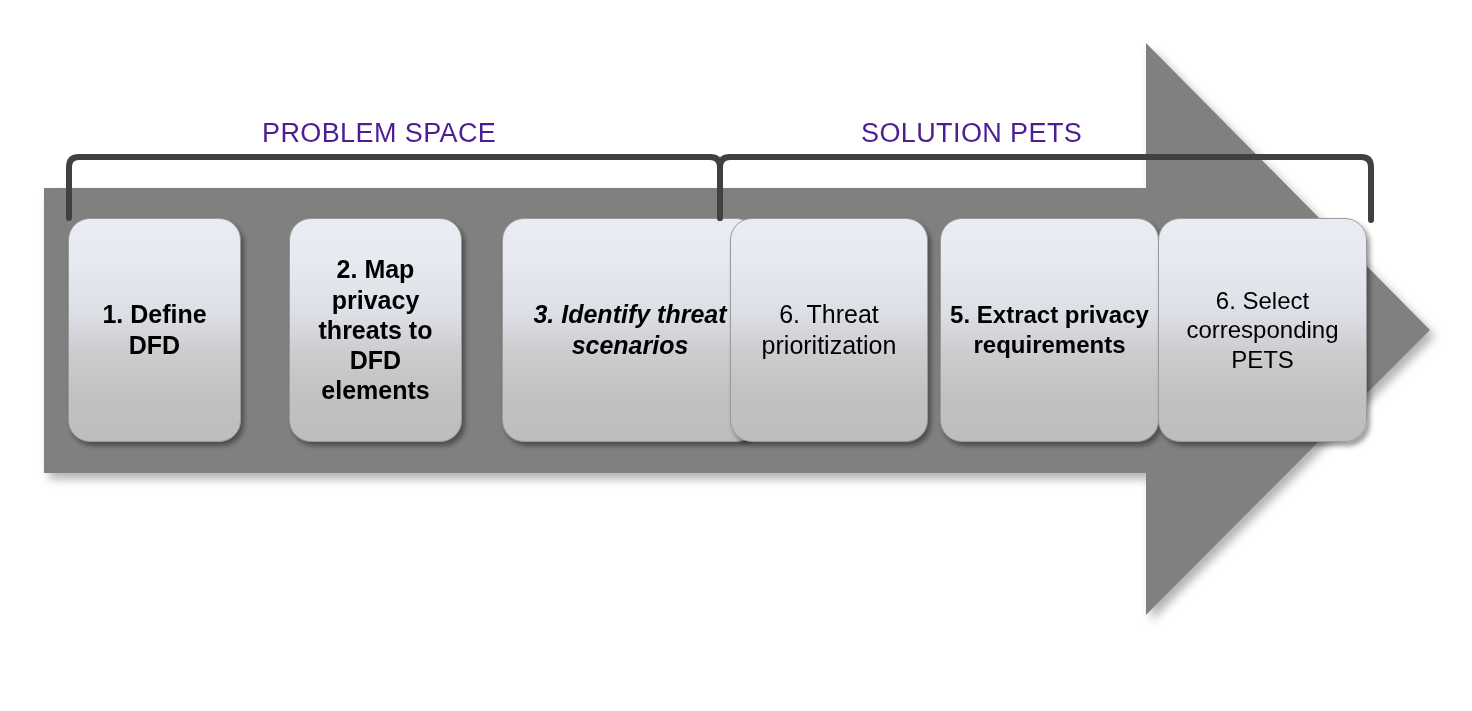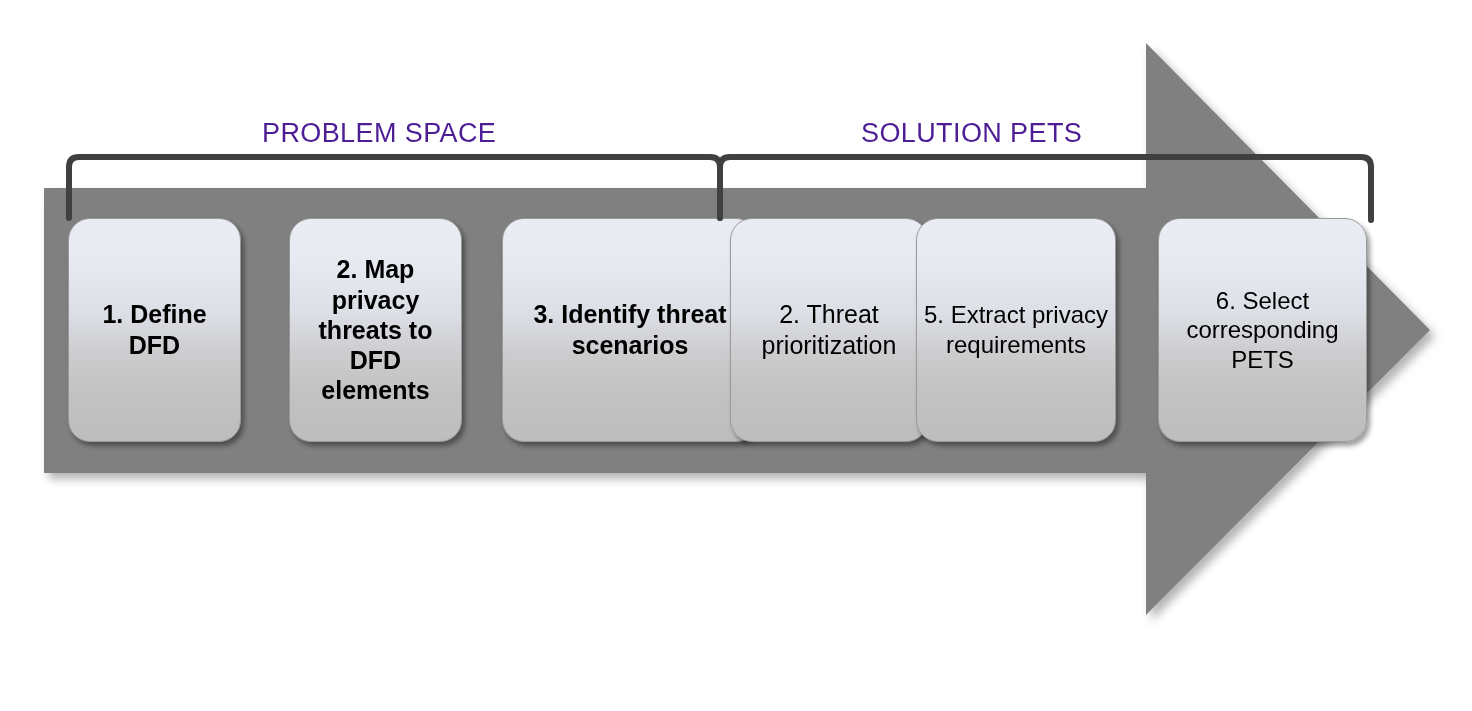--- a/index.html
+++ b/index.html
@@ -90,23 +90,23 @@
     font-size: 25px;
     line-height: 1.23;
   }
   .step-box.emphasis .step-text {
     font-weight: bold;
   }
 
   
   #step-1 { left: 68px;   width: 173px; }
   #step-2 { left: 289px;  width: 173px; }
-  #step-3 { left: 502px;  width: 256px; }
+  #step-3 { left: 502px;  width: 256px; font-style: italic; }
   #step-4 { left: 730px;  width: 198px; }
-  #step-5 { left: 916px;  width: 200px; }
+  #step-5 { left: 940px;  width: 219px; font-weight: bold; }
   #step-6 { left: 1158px; width: 209px; border-radius: 22px; }
 
   #step-2 .step-text { line-height: 1.21; }
   #step-5 .step-text,
   #step-6 .step-text { font-size: 24px; }
 </style>
 </head>
 <body>
 
 <div id="canvas">
@@ -124,21 +124,21 @@
     <div class="step-box emphasis" id="step-1">
       <span class="step-text">1. Define DFD</span>
     </div>
     <div class="step-box emphasis" id="step-2">
       <span class="step-text">2. Map privacy threats to DFD elements</span>
     </div>
     <div class="step-box emphasis" id="step-3">
       <span class="step-text">3. Identify threat scenarios</span>
     </div>
     <div class="step-box" id="step-4">
-      <span class="step-text">2. Threat prioritization</span>
+      <span class="step-text">6. Threat prioritization</span>
     </div>
     <div class="step-box" id="step-5">
       <span class="step-text">5. Extract privacy requirements</span>
     </div>
     <div class="step-box" id="step-6">
       <span class="step-text">6. Select corresponding PETS</span>
     </div>
   </div>
 
   <svg class="bracket-layer" viewBox="0 0 1472 711">

